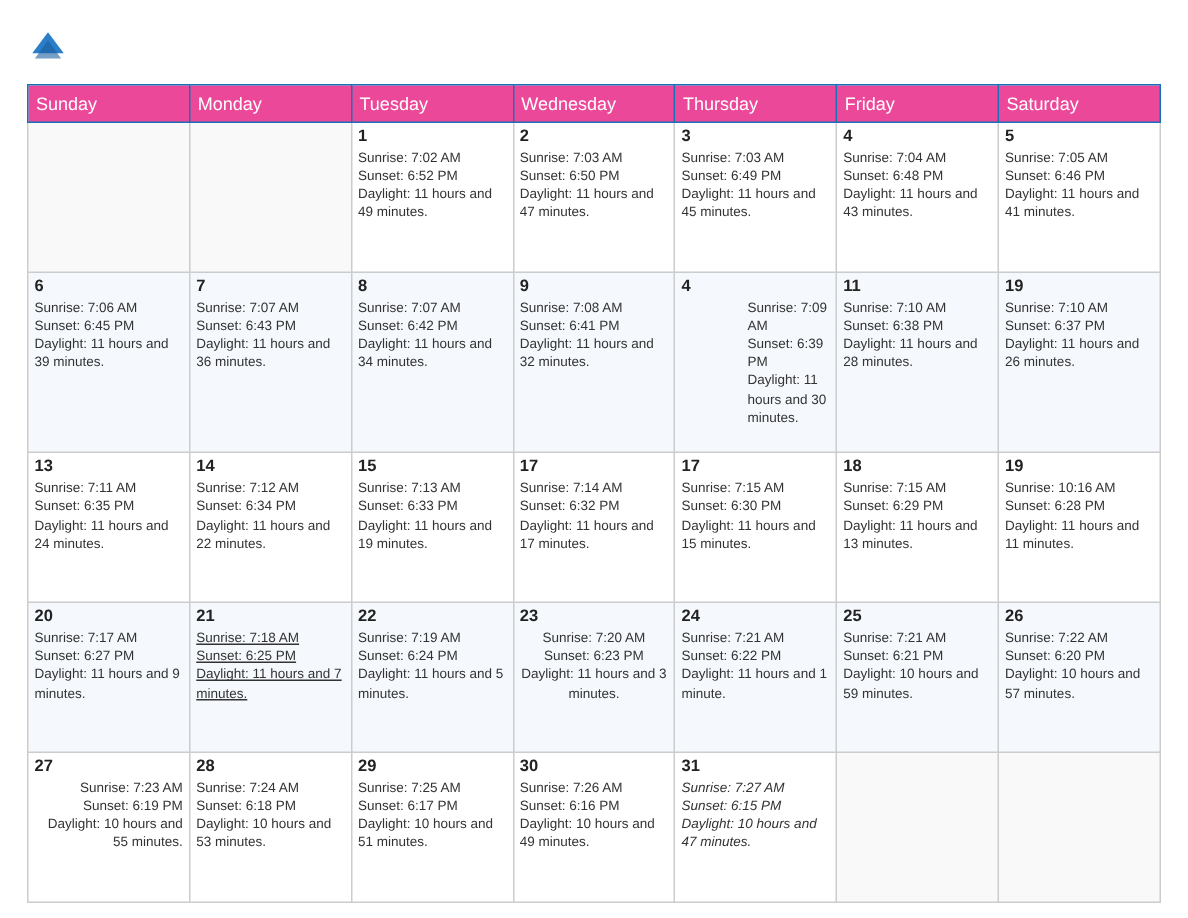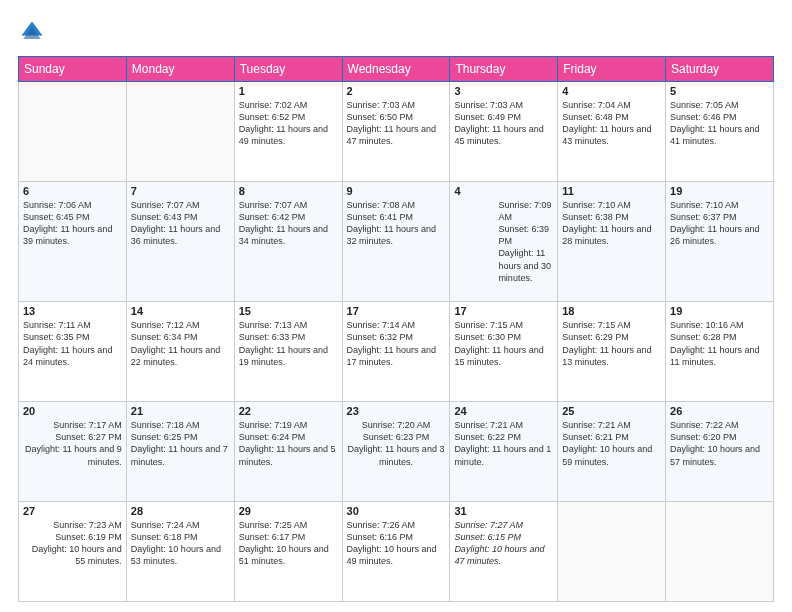--- a/index.html
+++ b/index.html
@@ -256,27 +256,27 @@
           <td>
             <span class="day-num">19</span>
             <div class="cell-text" style="white-space: pre-line;">Sunrise: 10:16 AM
 Sunset: 6:28 PM
 Daylight: 11 hours and 11 minutes.</div>
           </td>
         </tr>
         <tr>
           <td>
             <span class="day-num">20</span>
-            <div class="cell-text" style="white-space: pre-line; text-align: right;">Sunrise: 7:17 AM
+            <div class="cell-text" style="white-space: pre-line;">Sunrise: 7:17 AM
 Sunset: 6:27 PM
 Daylight: 11 hours and 9 minutes.</div>
           </td>
           <td>
             <span class="day-num">21</span>
-            <div class="cell-text" style="white-space: pre-line;">Sunrise: 7:18 AM
+            <div class="cell-text" style="white-space: pre-line; text-decoration: underline;">Sunrise: 7:18 AM
 Sunset: 6:25 PM
 Daylight: 11 hours and 7 minutes.</div>
           </td>
           <td>
             <span class="day-num">22</span>
             <div class="cell-text" style="white-space: pre-line;">Sunrise: 7:19 AM
 Sunset: 6:24 PM
 Daylight: 11 hours and 5 minutes.</div>
           </td>
           <td>

